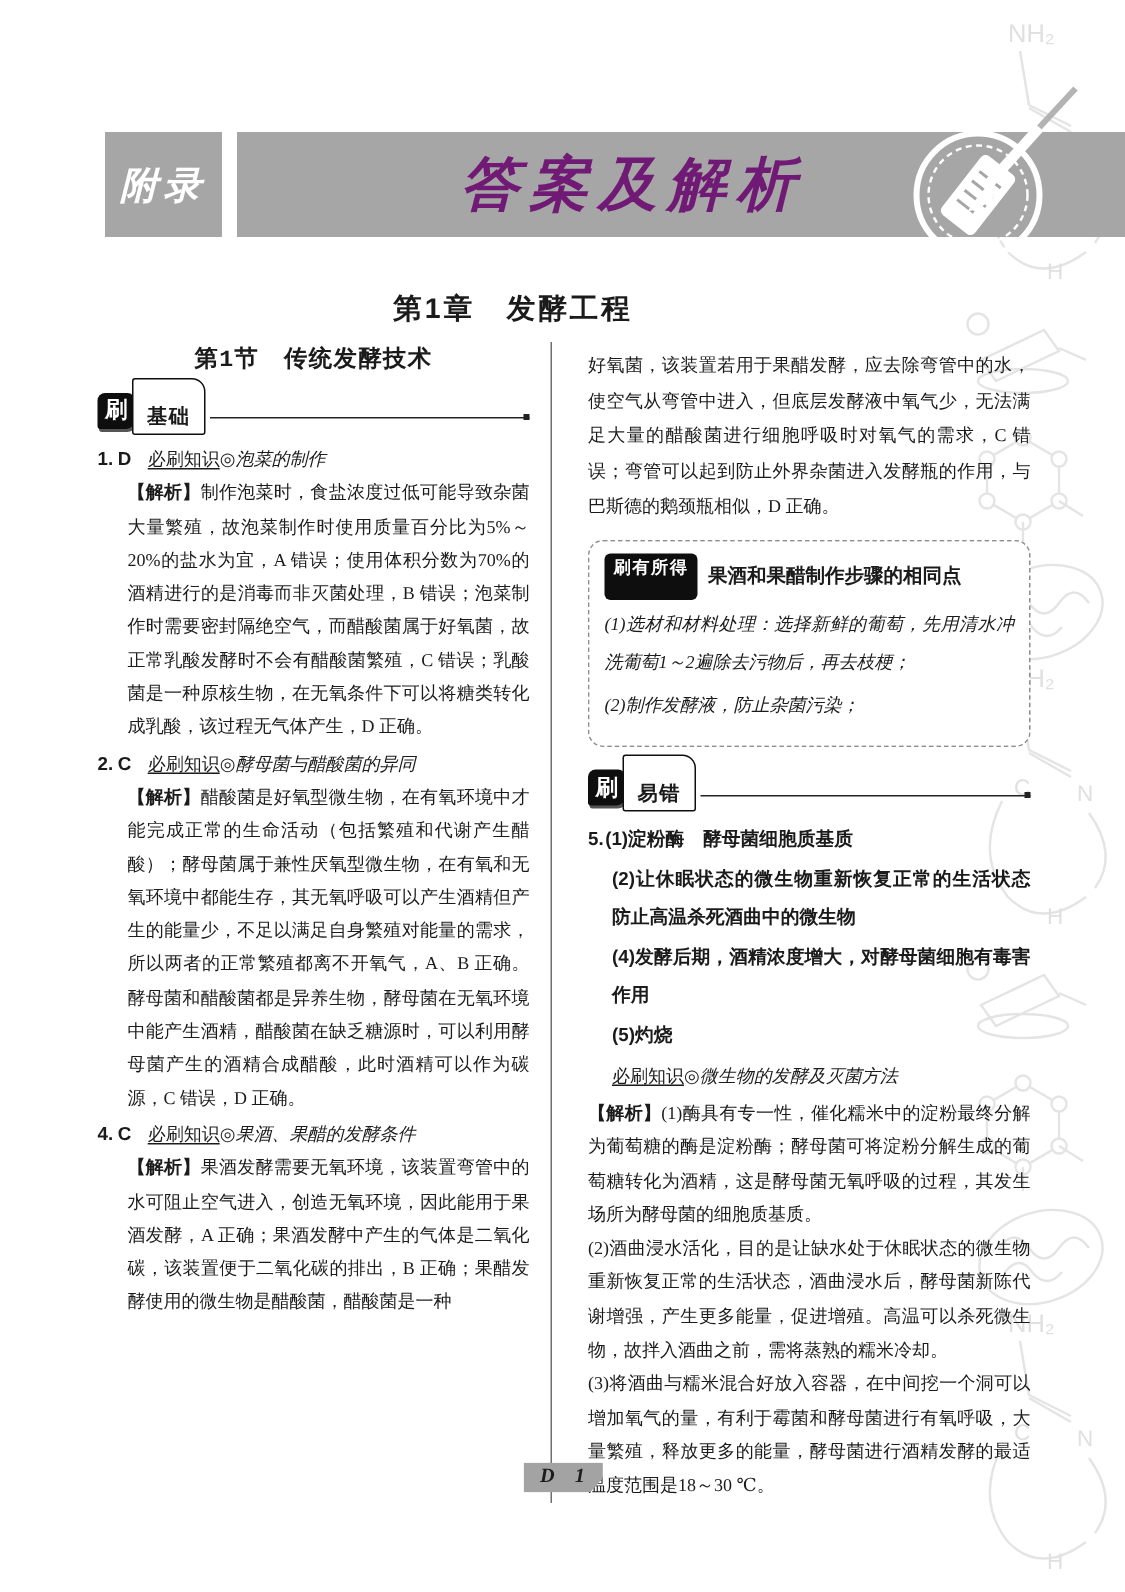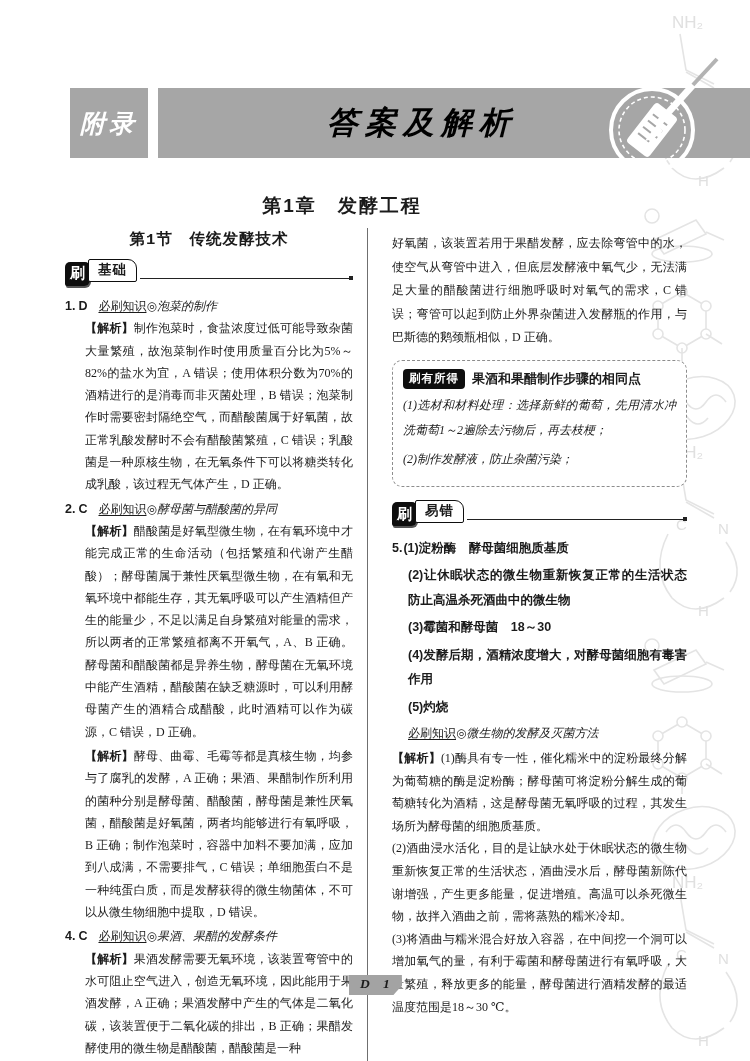--- a/index.html
+++ b/index.html
@@ -16,21 +16,21 @@
   .header-row{position:absolute;top:88px;left:70px;width:740px;height:70px;display:flex;z-index:3;font-style:italic;}
   .appendix-box{
     width:78px;height:70px;background:#a6a6a6;color:#fff;
     display:flex;align-items:center;justify-content:center;
     font-family:"Liberation Sans","DejaVu Sans",sans-serif;
     font-weight:bold;font-size:25px;letter-spacing:4px;flex:none;
   }
   .banner{flex:1;margin-left:10px;background:#a6a6a6;position:relative;
     display:flex;align-items:center;justify-content:center;}
   .banner-title{
-    color:#000000;font-weight:bold;font-size:31px;letter-spacing:7px;
+    color:#701a75;font-weight:bold;font-size:39px;letter-spacing:7px;
     font-family:"Liberation Sans","DejaVu Sans",sans-serif;
     transform:translateX(-62px);white-space:nowrap;
   }
   .stamp{position:absolute;right:85px;top:-33px;width:130px;height:130px;}
 
   
   .chapter-title{
     position:absolute;top:193px;left:0;width:684px;text-align:center;z-index:2;
     font-family:"Liberation Sans","DejaVu Sans",sans-serif;
     font-weight:bold;font-size:19px;letter-spacing:2px;
@@ -51,21 +51,21 @@
   .badge-row{display:flex;align-items:center;height:27px;margin:4px 0 8px;}
   .badge-ink{
     width:25px;height:24px;background:#0e0e0e;color:#fff;flex:none;
     font-family:"Liberation Sans","DejaVu Sans",sans-serif;font-weight:bold;font-size:15px;
     display:flex;align-items:center;justify-content:center;
     border-radius:5px 5px 6px 2px;box-shadow:1px 2px 0 #555;
   }
   .badge-tab{
     border:1.6px solid #0e0e0e;background:#fff;flex:none;
     font-family:"Liberation Sans","DejaVu Sans",sans-serif;font-weight:bold;font-size:13.5px;
-    padding:1px 9px 2px;margin-left:-2px;position:relative;top:-3px;
+    padding:16px 9px 2px;margin-left:-2px;position:relative;top:-3px;
     border-radius:2px 9px 2px 2px;letter-spacing:1px;
   }
   .badge-line{flex:1;border-top:1.3px solid #222;position:relative;top:5px;margin-left:3px;}
   .badge-line::after{content:"";position:absolute;right:0;top:-3px;width:4px;height:4px;background:#222;}
 
   
   .item{font-size:12px;line-height:22.3px;text-align:justify;padding-left:20px;margin:0 0 2px;}
   .item-head{margin-left:-20px;}
   .item-num,.item-ans{font-family:"Liberation Sans","DejaVu Sans",sans-serif;font-weight:bold;font-size:12.5px;}
   .item-ans{margin-left:3px;margin-right:11px;}
@@ -73,21 +73,21 @@
   .topic{font-style:italic;}
   .an-label{font-family:"Liberation Sans","DejaVu Sans",sans-serif;font-weight:bold;font-size:12px;}
   .analysis{margin:0;}
 
   
   .cont-para{font-size:12px;line-height:23.5px;text-align:justify;margin:4px 0 10px;}
   .gain-box{border:1.6px dashed #8d8d8d;border-radius:10px;padding:8px 10px 10px;margin:2px 0 14px;background:#fff;}
   .gain-head{display:flex;align-items:center;margin-bottom:3px;}
   .gain-badge{
     background:#0e0e0e;color:#fff;font-family:"Liberation Sans","DejaVu Sans",sans-serif;
-    font-weight:bold;font-size:11.5px;padding:2px 6px 3px;border-radius:4px;letter-spacing:1px;flex:none;
+    font-weight:bold;font-size:11.5px;padding:2px 6px 14px;border-radius:4px;letter-spacing:1px;flex:none;
   }
   .gain-title{font-family:"Liberation Sans","DejaVu Sans",sans-serif;font-weight:bold;font-size:13px;margin-left:7px;text-align:right;}
   .gain-line{font-style:italic;font-size:12px;line-height:25px;text-align:justify;margin:4px 0;}
   .frac{display:inline-flex;flex-direction:column;vertical-align:-6px;text-align:center;
     font-style:normal;font-size:11px;line-height:1.15;margin:0 2px;}
   .frac .fd{border-top:1px solid #222;padding:0 3px;}
   .frac .fn{padding:0 3px;}
 
   .ans5{font-family:"Liberation Sans","DejaVu Sans",sans-serif;font-weight:bold;
     font-size:12.5px;line-height:24.5px;padding-left:16px;text-align:justify;}
@@ -173,32 +173,31 @@
     <div class="badge-row">
       <div class="badge-ink">刷</div>
       <div class="badge-tab">基础</div>
       <div class="badge-line"></div>
     </div>
 
     <div class="item">
       <div class="item-head">
         <span class="item-num">1.</span><span class="item-ans">D</span><span class="kn">必刷知识</span><span class="topic">◎泡菜的制作</span>
       </div>
-      <p class="analysis"><span class="an-label">【解析】</span><span>制作泡菜时，食盐浓度过低可能导致杂菌大量繁殖，故泡菜制作时使用质量百分比为5%～82%的盐水为宜，A 错误；使用体积分数为70%的酒精进行的是消毒而非灭菌处理，B 错误；泡菜制作时需要密封隔绝空气，而醋酸菌属于好氧菌，故正常乳酸发酵时不会有醋酸菌繁殖，C 错误；乳酸菌是一种原核生物，在无氧条件下可以将糖类转化成乳酸，该过程无气体产生，D 正确。</span></p>
+      <p class="analysis"><span class="an-label">【解析】</span><span>制作泡菜时，食盐浓度过低可能导致杂菌大量繁殖，故泡菜制作时使用质量百分比为5%～20%的盐水为宜，A 错误；使用体积分数为70%的酒精进行的是消毒而非灭菌处理，B 错误；泡菜制作时需要密封隔绝空气，而醋酸菌属于好氧菌，故正常乳酸发酵时不会有醋酸菌繁殖，C 错误；乳酸菌是一种原核生物，在无氧条件下可以将糖类转化成乳酸，该过程无气体产生，D 正确。</span></p>
     </div>
 
     <div class="item">
       <div class="item-head">
         <span class="item-num">2.</span><span class="item-ans">C</span><span class="kn">必刷知识</span><span class="topic">◎酵母菌与醋酸菌的异同</span>
       </div>
       <p class="analysis"><span class="an-label">【解析】</span><span>醋酸菌是好氧型微生物，在有氧环境中才能完成正常的生命活动（包括繁殖和代谢产生醋酸）；酵母菌属于兼性厌氧型微生物，在有氧和无氧环境中都能生存，其无氧呼吸可以产生酒精但产生的能量少，不足以满足自身繁殖对能量的需求，所以两者的正常繁殖都离不开氧气，A、B 正确。酵母菌和醋酸菌都是异养生物，酵母菌在无氧环境中能产生酒精，醋酸菌在缺乏糖源时，可以利用酵母菌产生的酒精合成醋酸，此时酒精可以作为碳源，C 错误，D 正确。</span></p>
     </div>
 
     <div class="item">
-      <p class="analysis"><span class="an-label">【解析】</span><span>酵母、曲霉、毛霉等都是真核生物，均参与了腐乳的发酵，A 正确；果酒、果醋制作所利用的菌种分别是酵母菌、醋酸菌，酵母菌是兼性厌氧菌，醋酸菌是好氧菌，两者均能够进行有氧呼吸，B 正确；制作泡菜时，容器中加料不要加满，应加到八成满，不需要排气，C 错误；单细胞蛋白不是一种纯蛋白质，而是发酵获得的微生物菌体，不可以从微生物细胞中提取，D 错误。</span></p>
     </div>
 
     <div class="item">
       <div class="item-head">
         <span class="item-num">4.</span><span class="item-ans">C</span><span class="kn">必刷知识</span><span class="topic">◎果酒、果醋的发酵条件</span>
       </div>
       <p class="analysis"><span class="an-label">【解析】</span><span>果酒发酵需要无氧环境，该装置弯管中的水可阻止空气进入，创造无氧环境，因此能用于果酒发酵，A 正确；果酒发酵中产生的气体是二氧化碳，该装置便于二氧化碳的排出，B 正确；果醋发酵使用的微生物是醋酸菌，醋酸菌是一种</span></p>
     </div>
   </div>
 
@@ -216,21 +215,20 @@
 
     <div class="badge-row">
       <div class="badge-ink">刷</div>
       <div class="badge-tab">易错</div>
       <div class="badge-line"></div>
     </div>
 
     <div class="ans5">
       <div class="ans-line"><span class="a5-num">5.</span><span>(1)淀粉酶　酵母菌细胞质基质</span></div>
       <div class="ans-line">(2)让休眠状态的微生物重新恢复正常的生活状态　防止高温杀死酒曲中的微生物</div>
-      <div class="ans-line">(3)霉菌和酵母菌　18～30</div>
       <div class="ans-line">(4)发酵后期，酒精浓度增大，对酵母菌细胞有毒害作用</div>
       <div class="ans-line">(5)灼烧</div>
     </div>
 
     <div class="kn-line"><span class="kn">必刷知识</span><span class="topic">◎微生物的发酵及灭菌方法</span></div>
 
     <div class="r-analysis">
       <p><span class="an-label">【解析】</span><span>(1)酶具有专一性，催化糯米中的淀粉最终分解为葡萄糖的酶是淀粉酶；酵母菌可将淀粉分解生成的葡萄糖转化为酒精，这是酵母菌无氧呼吸的过程，其发生场所为酵母菌的细胞质基质。</span></p>
       <p>(2)酒曲浸水活化，目的是让缺水处于休眠状态的微生物重新恢复正常的生活状态，酒曲浸水后，酵母菌新陈代谢增强，产生更多能量，促进增殖。高温可以杀死微生物，故拌入酒曲之前，需将蒸熟的糯米冷却。</p>
       <p>(3)将酒曲与糯米混合好放入容器，在中间挖一个洞可以增加氧气的量，有利于霉菌和酵母菌进行有氧呼吸，大量繁殖，释放更多的能量，酵母菌进行酒精发酵的最适温度范围是18～30 ℃。</p>

